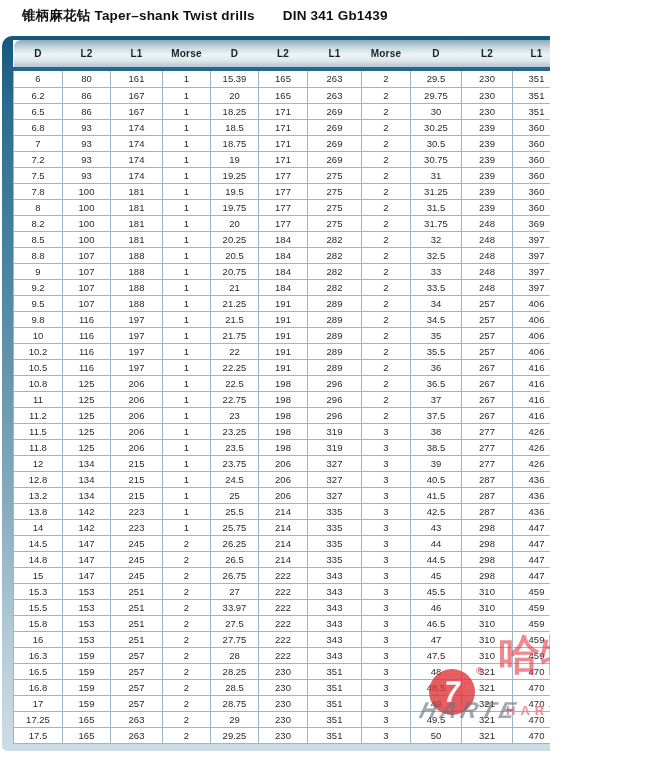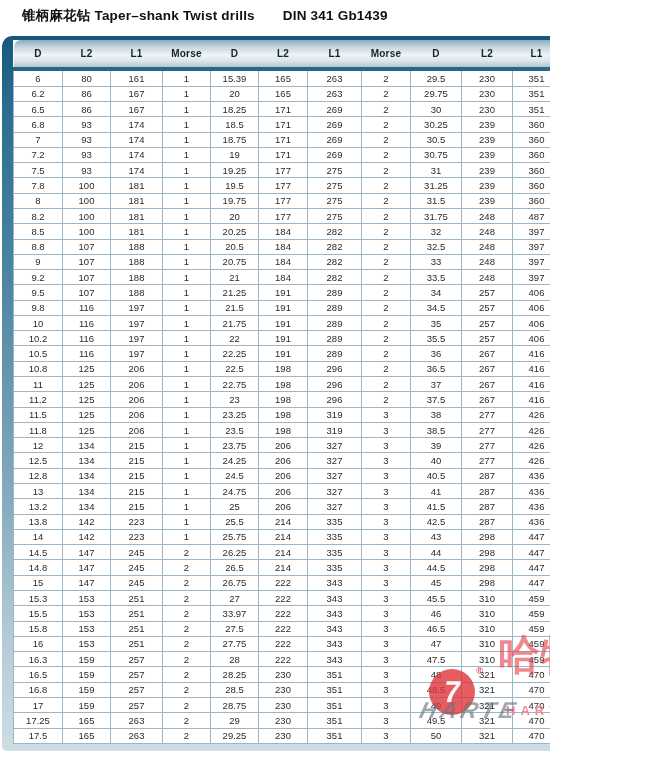--- a/index.html
+++ b/index.html
@@ -270,21 +270,21 @@
             <td>8.2</td>
             <td>100</td>
             <td>181</td>
             <td>1</td>
             <td>20</td>
             <td>177</td>
             <td>275</td>
             <td>2</td>
             <td>31.75</td>
             <td>248</td>
-            <td>487</td>
+            <td>369</td>
             <td>3</td>
             <td></td>
           </tr>
           <tr>
             <td>8.5</td>
             <td>100</td>
             <td>181</td>
             <td>1</td>
             <td>20.25</td>
             <td>184</td>
@@ -500,59 +500,29 @@
             <td>206</td>
             <td>327</td>
             <td>3</td>
             <td>39</td>
             <td>277</td>
             <td>426</td>
             <td>4</td>
             <td></td>
           </tr>
           <tr>
-            <td>12.5</td>
-            <td>134</td>
-            <td>215</td>
-            <td>1</td>
-            <td>24.25</td>
-            <td>206</td>
-            <td>327</td>
-            <td>3</td>
-            <td>40</td>
-            <td>277</td>
-            <td>426</td>
-            <td>4</td>
-            <td></td>
-          </tr>
-          <tr>
             <td>12.8</td>
             <td>134</td>
             <td>215</td>
             <td>1</td>
             <td>24.5</td>
             <td>206</td>
             <td>327</td>
             <td>3</td>
             <td>40.5</td>
-            <td>287</td>
-            <td>436</td>
-            <td>4</td>
-            <td></td>
-          </tr>
-          <tr>
-            <td>13</td>
-            <td>134</td>
-            <td>215</td>
-            <td>1</td>
-            <td>24.75</td>
-            <td>206</td>
-            <td>327</td>
-            <td>3</td>
-            <td>41</td>
             <td>287</td>
             <td>436</td>
             <td>4</td>
             <td></td>
           </tr>
           <tr>
             <td>13.2</td>
             <td>134</td>
             <td>215</td>
             <td>1</td>

